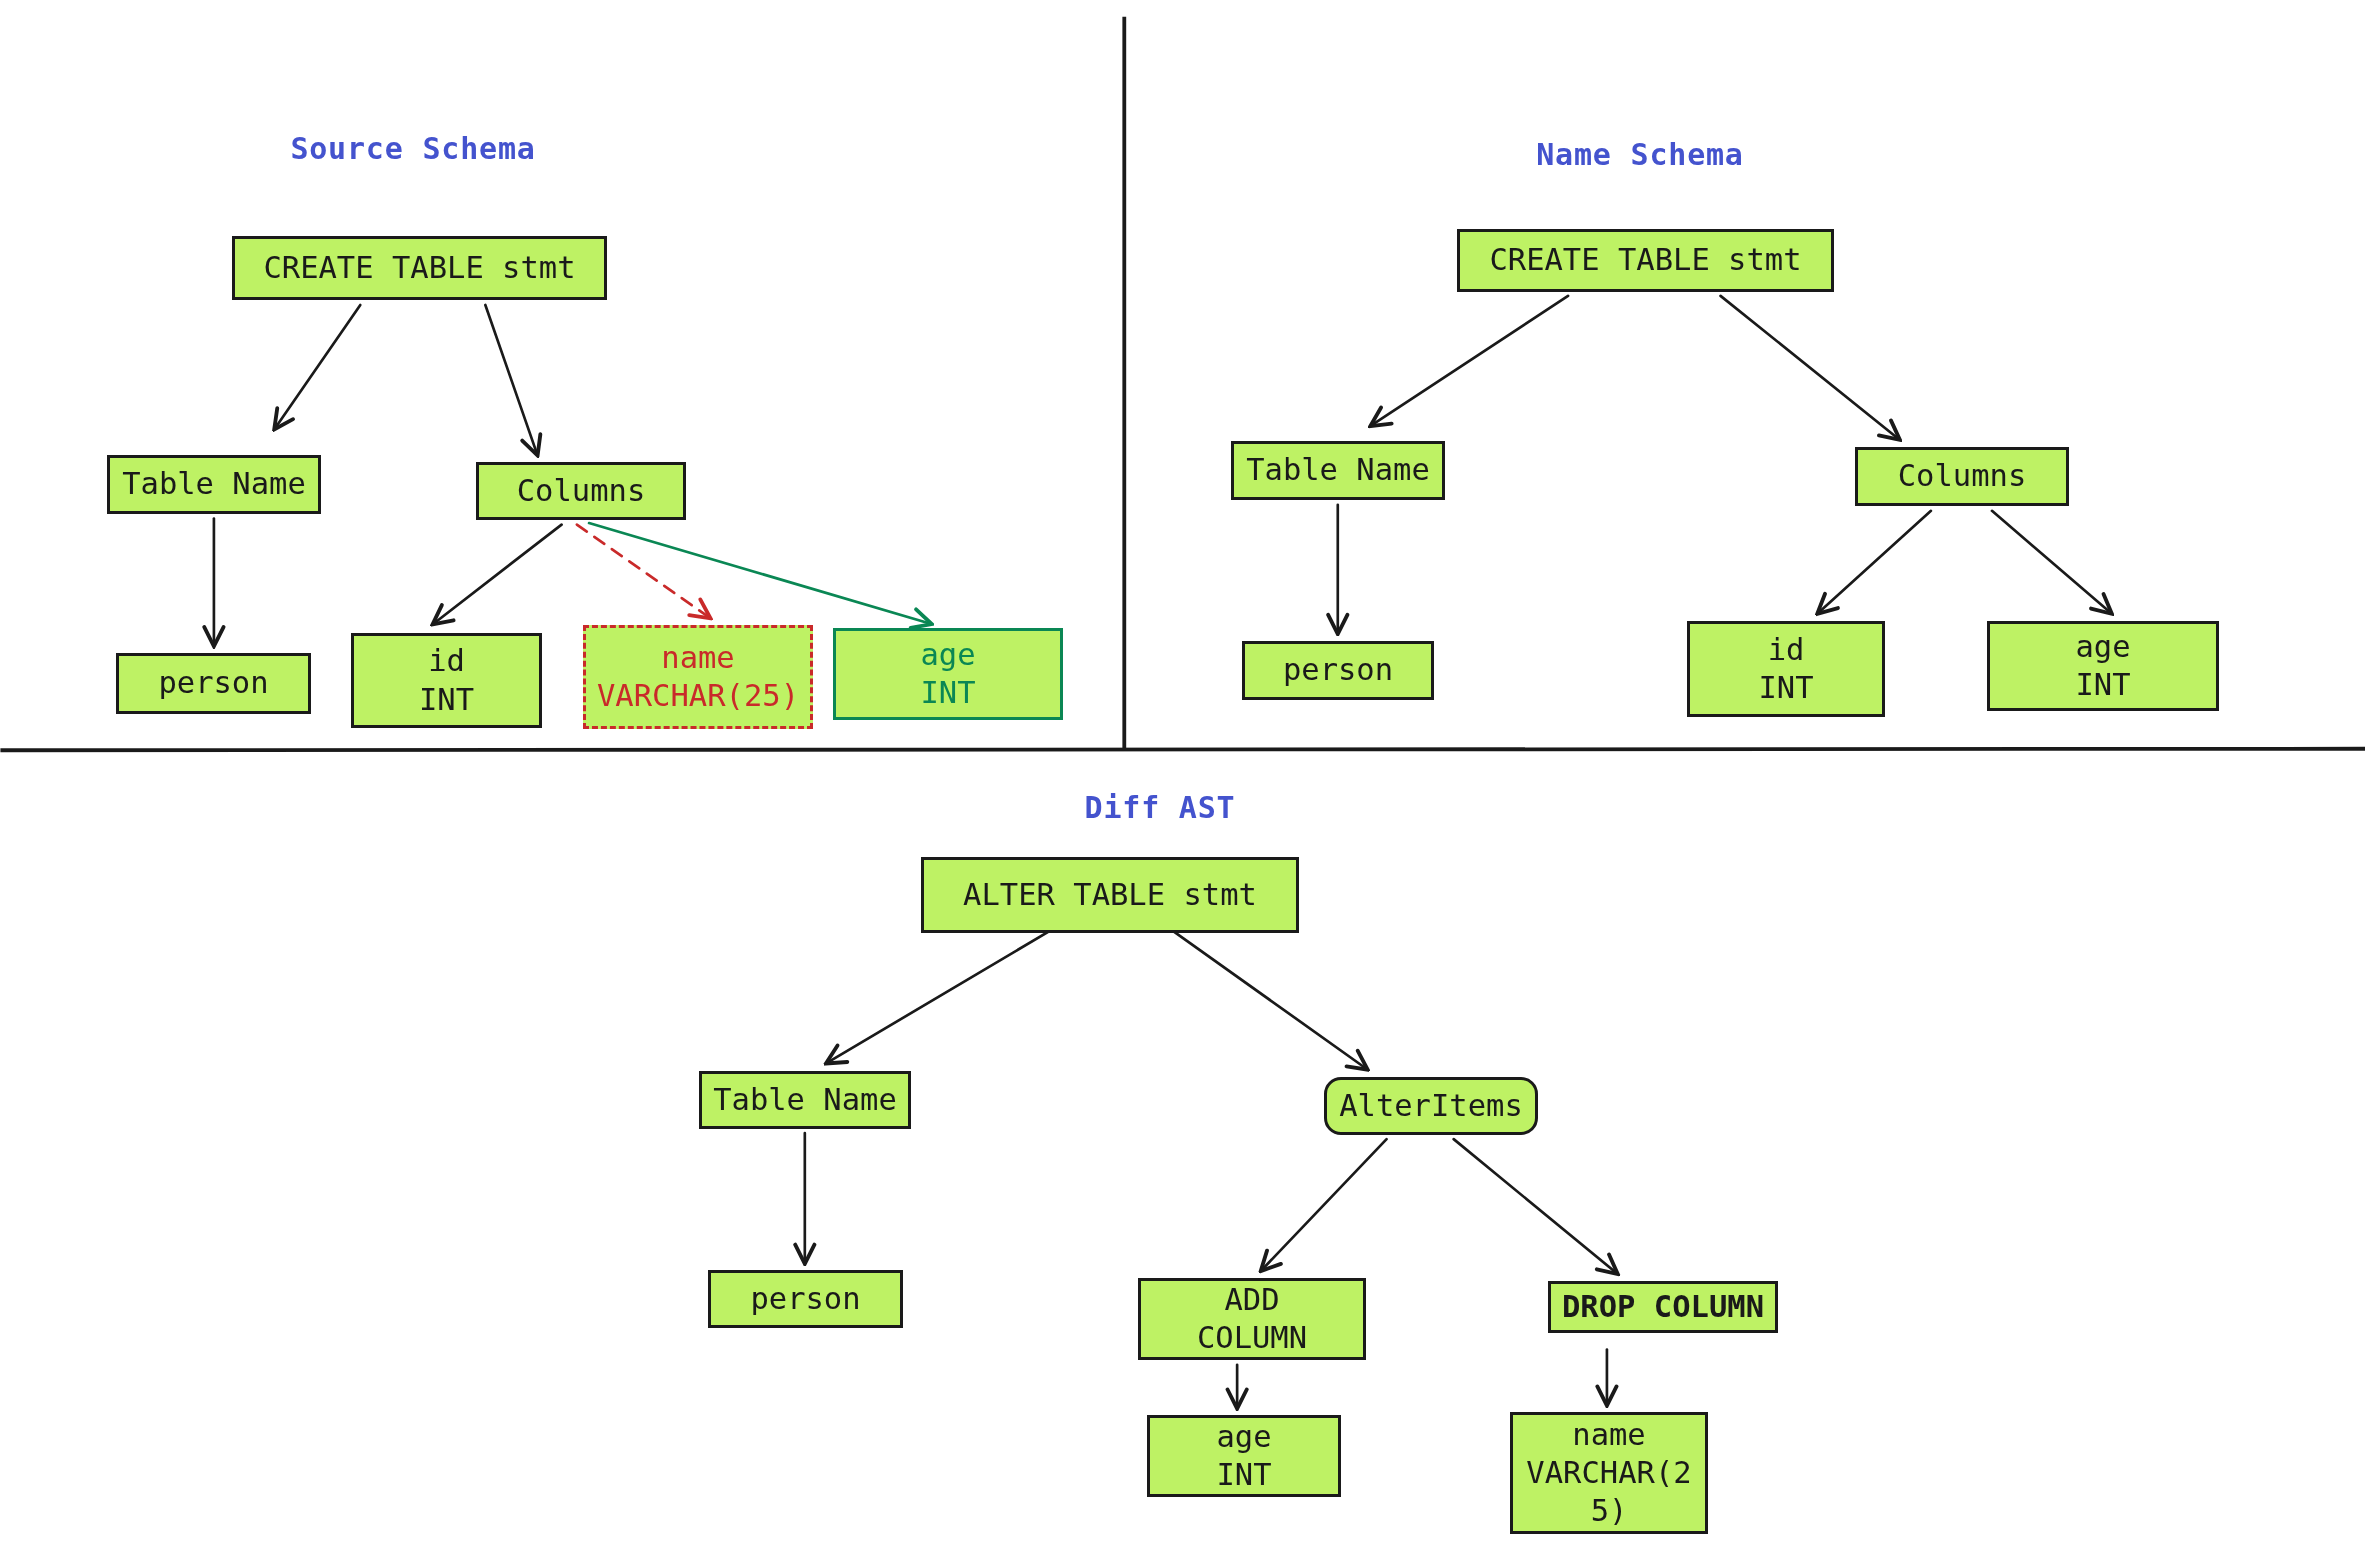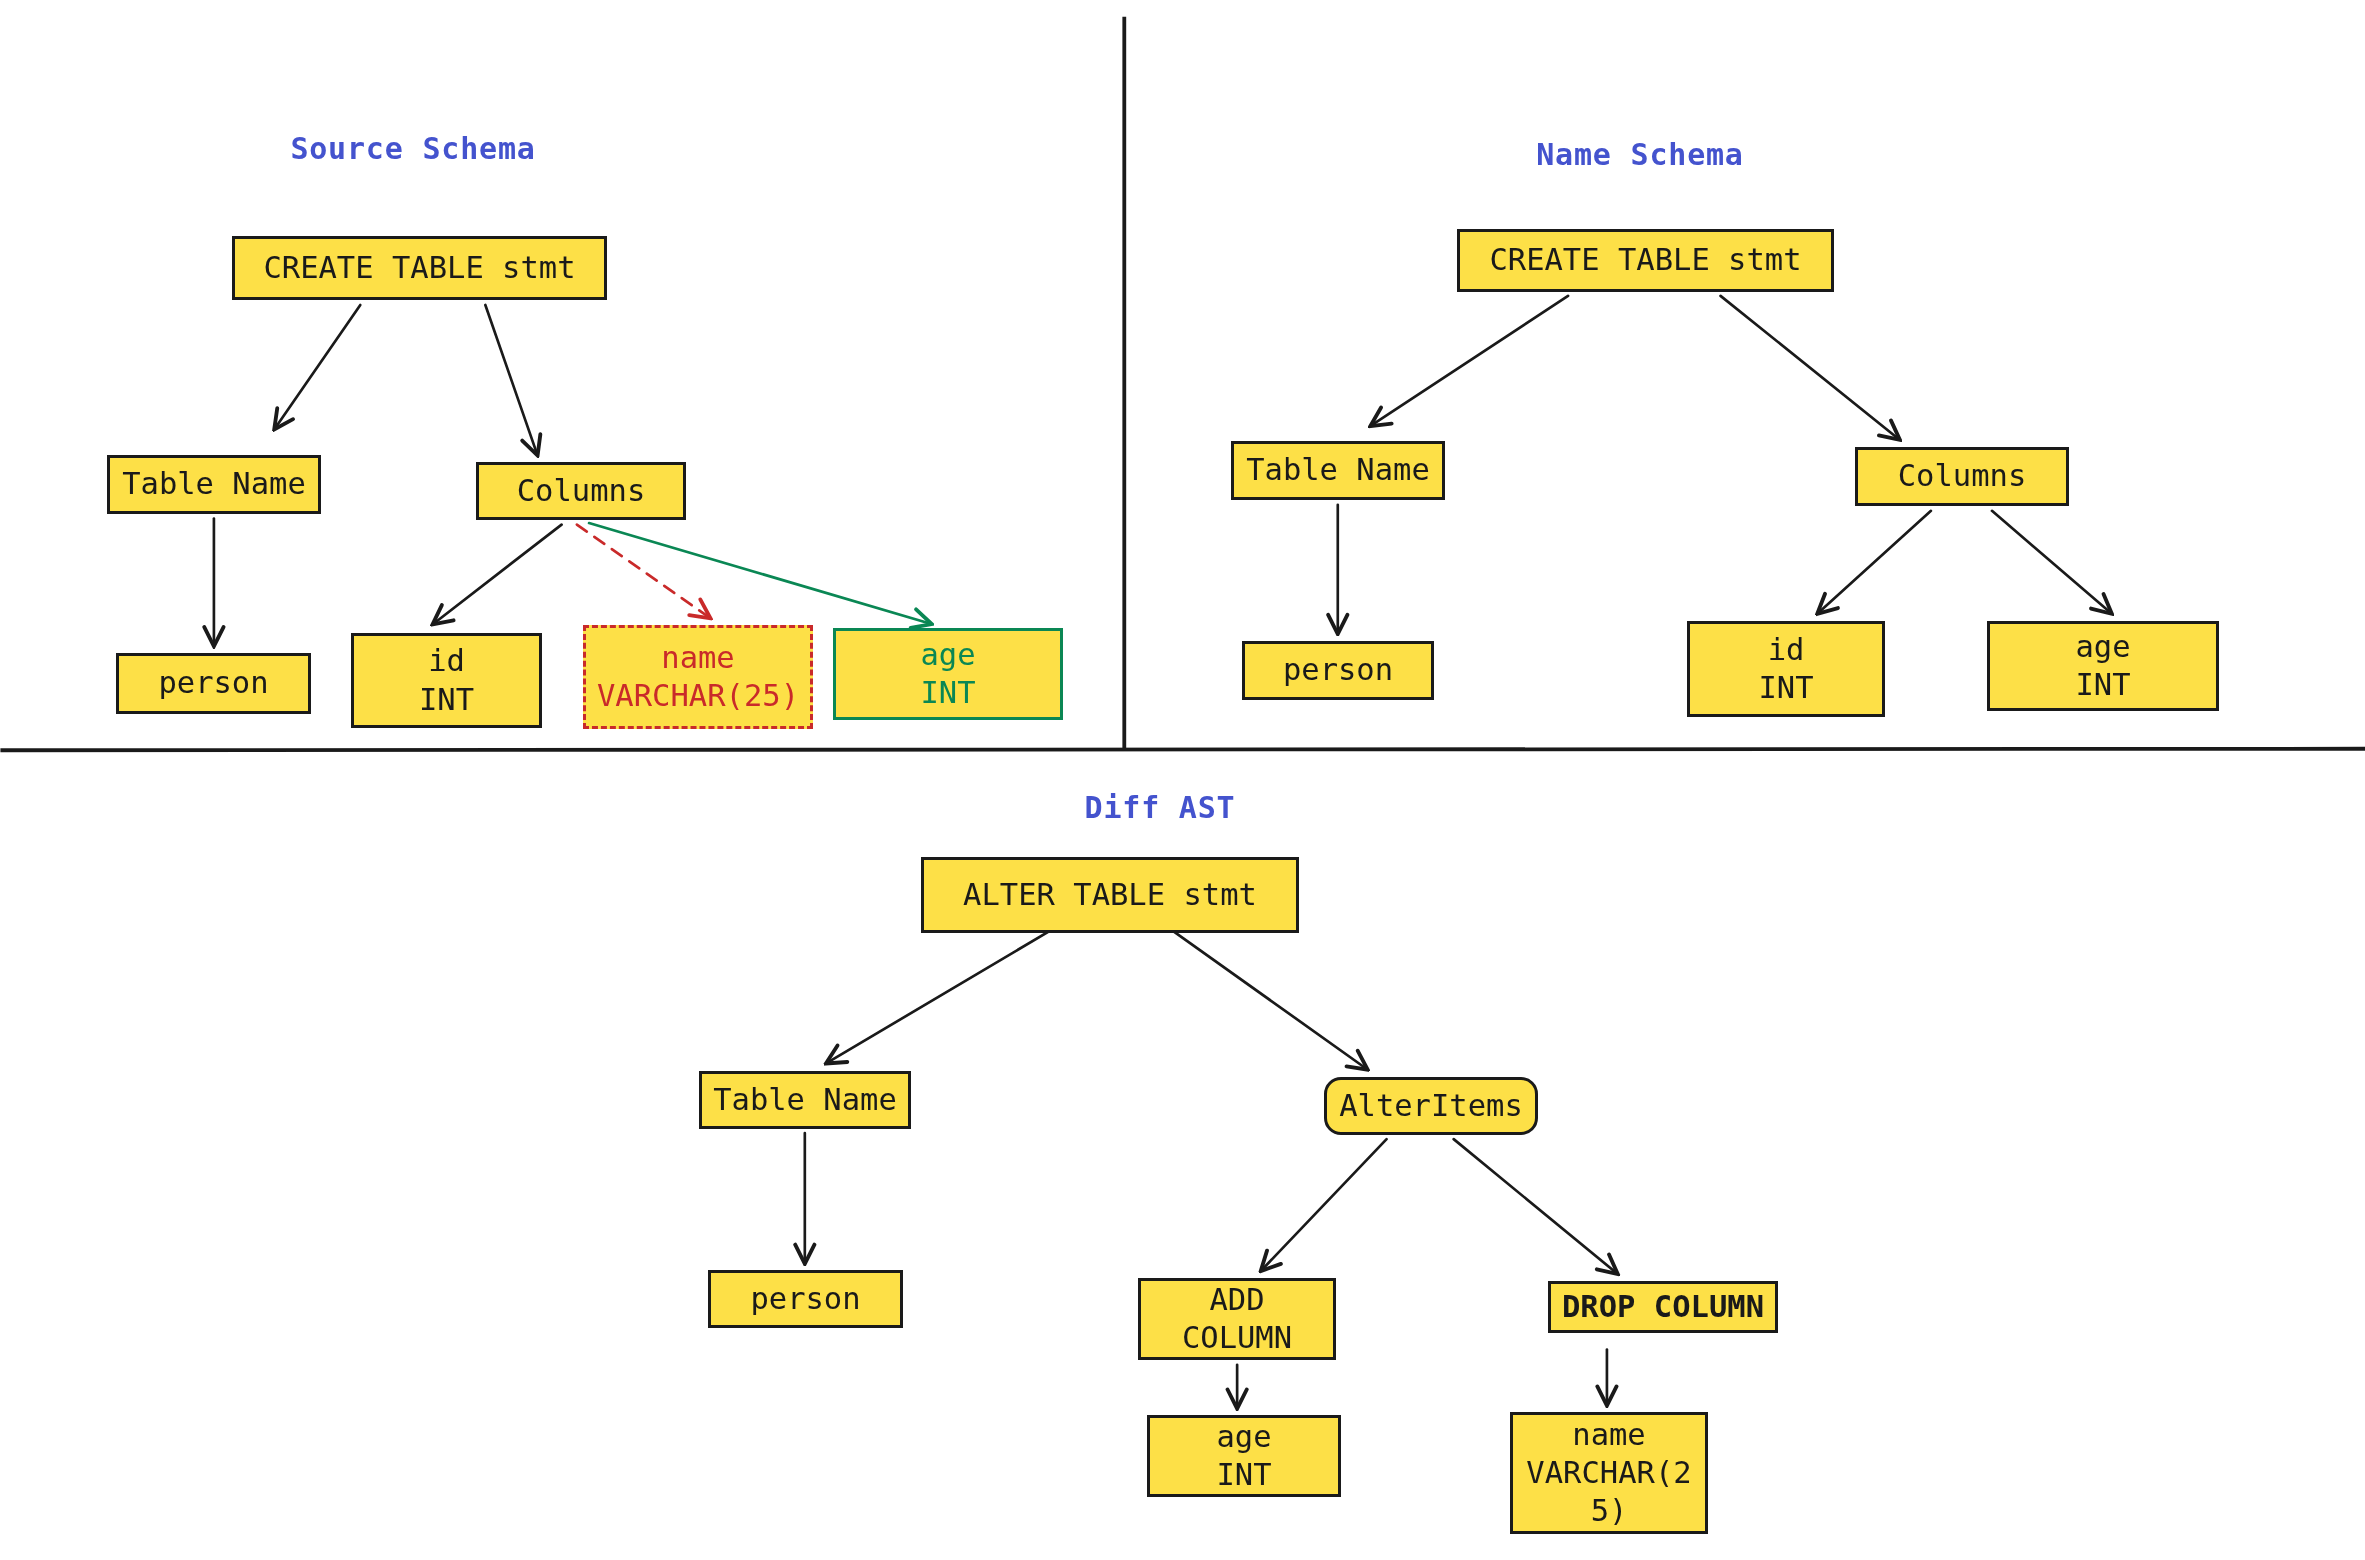--- a/index.html
+++ b/index.html
@@ -56,21 +56,21 @@
     transform: translateX(-50%);
     font-size: 30px;
     font-weight: 700;
     letter-spacing: 0.8px;
     color: var(--title-blue, #4453ce);
     white-space: nowrap;
   }
   .node {
     position: absolute;
     box-sizing: border-box;
-    background: #fde047;
+    background: #bef264;
     border: 3.1px solid var(--ink, #1a1a1a);
     display: flex;
     align-items: center;
     justify-content: center;
     text-align: center;
     font-size: 30.5px;
     line-height: 1.25;
     white-space: pre-line;
   }
   .node-removed {
@@ -146,21 +146,21 @@
 INT</div>
 <div class="node" style="left:1987px; top:621px; width:232px; height:90px;">age
 INT</div>
 
 <div class="panel-title" style="left:1124px; top:790px;margin-left:36px;">Diff AST</div>
 
 <div class="node" style="left:921px; top:857px; width:378px; height:76px;">ALTER TABLE stmt</div>
 <div class="node" style="left:699px; top:1071px; width:212px; height:58px;">Table Name</div>
 <div class="node" style="left:1324px; top:1077px; width:214px; height:58px;border-radius:17px;">AlterItems</div>
 <div class="node" style="left:708px; top:1270px; width:195px; height:58px;">person</div>
-<div class="node" style="left:1138px; top:1278px; width:198px; height:82px;">ADD
+<div class="node" style="left:1138px; top:1278px; width:228px; height:82px;">ADD
 COLUMN</div>
 <div class="node" style="left:1548px; top:1281px; width:230px; height:52px;font-weight:bold;">DROP COLUMN</div>
 <div class="node" style="left:1147px; top:1415px; width:194px; height:82px;">age
 INT</div>
 <div class="node" style="left:1510px; top:1412px; width:198px; height:122px;">name
 VARCHAR(2
 5)</div>
 
 
 </body></html>

